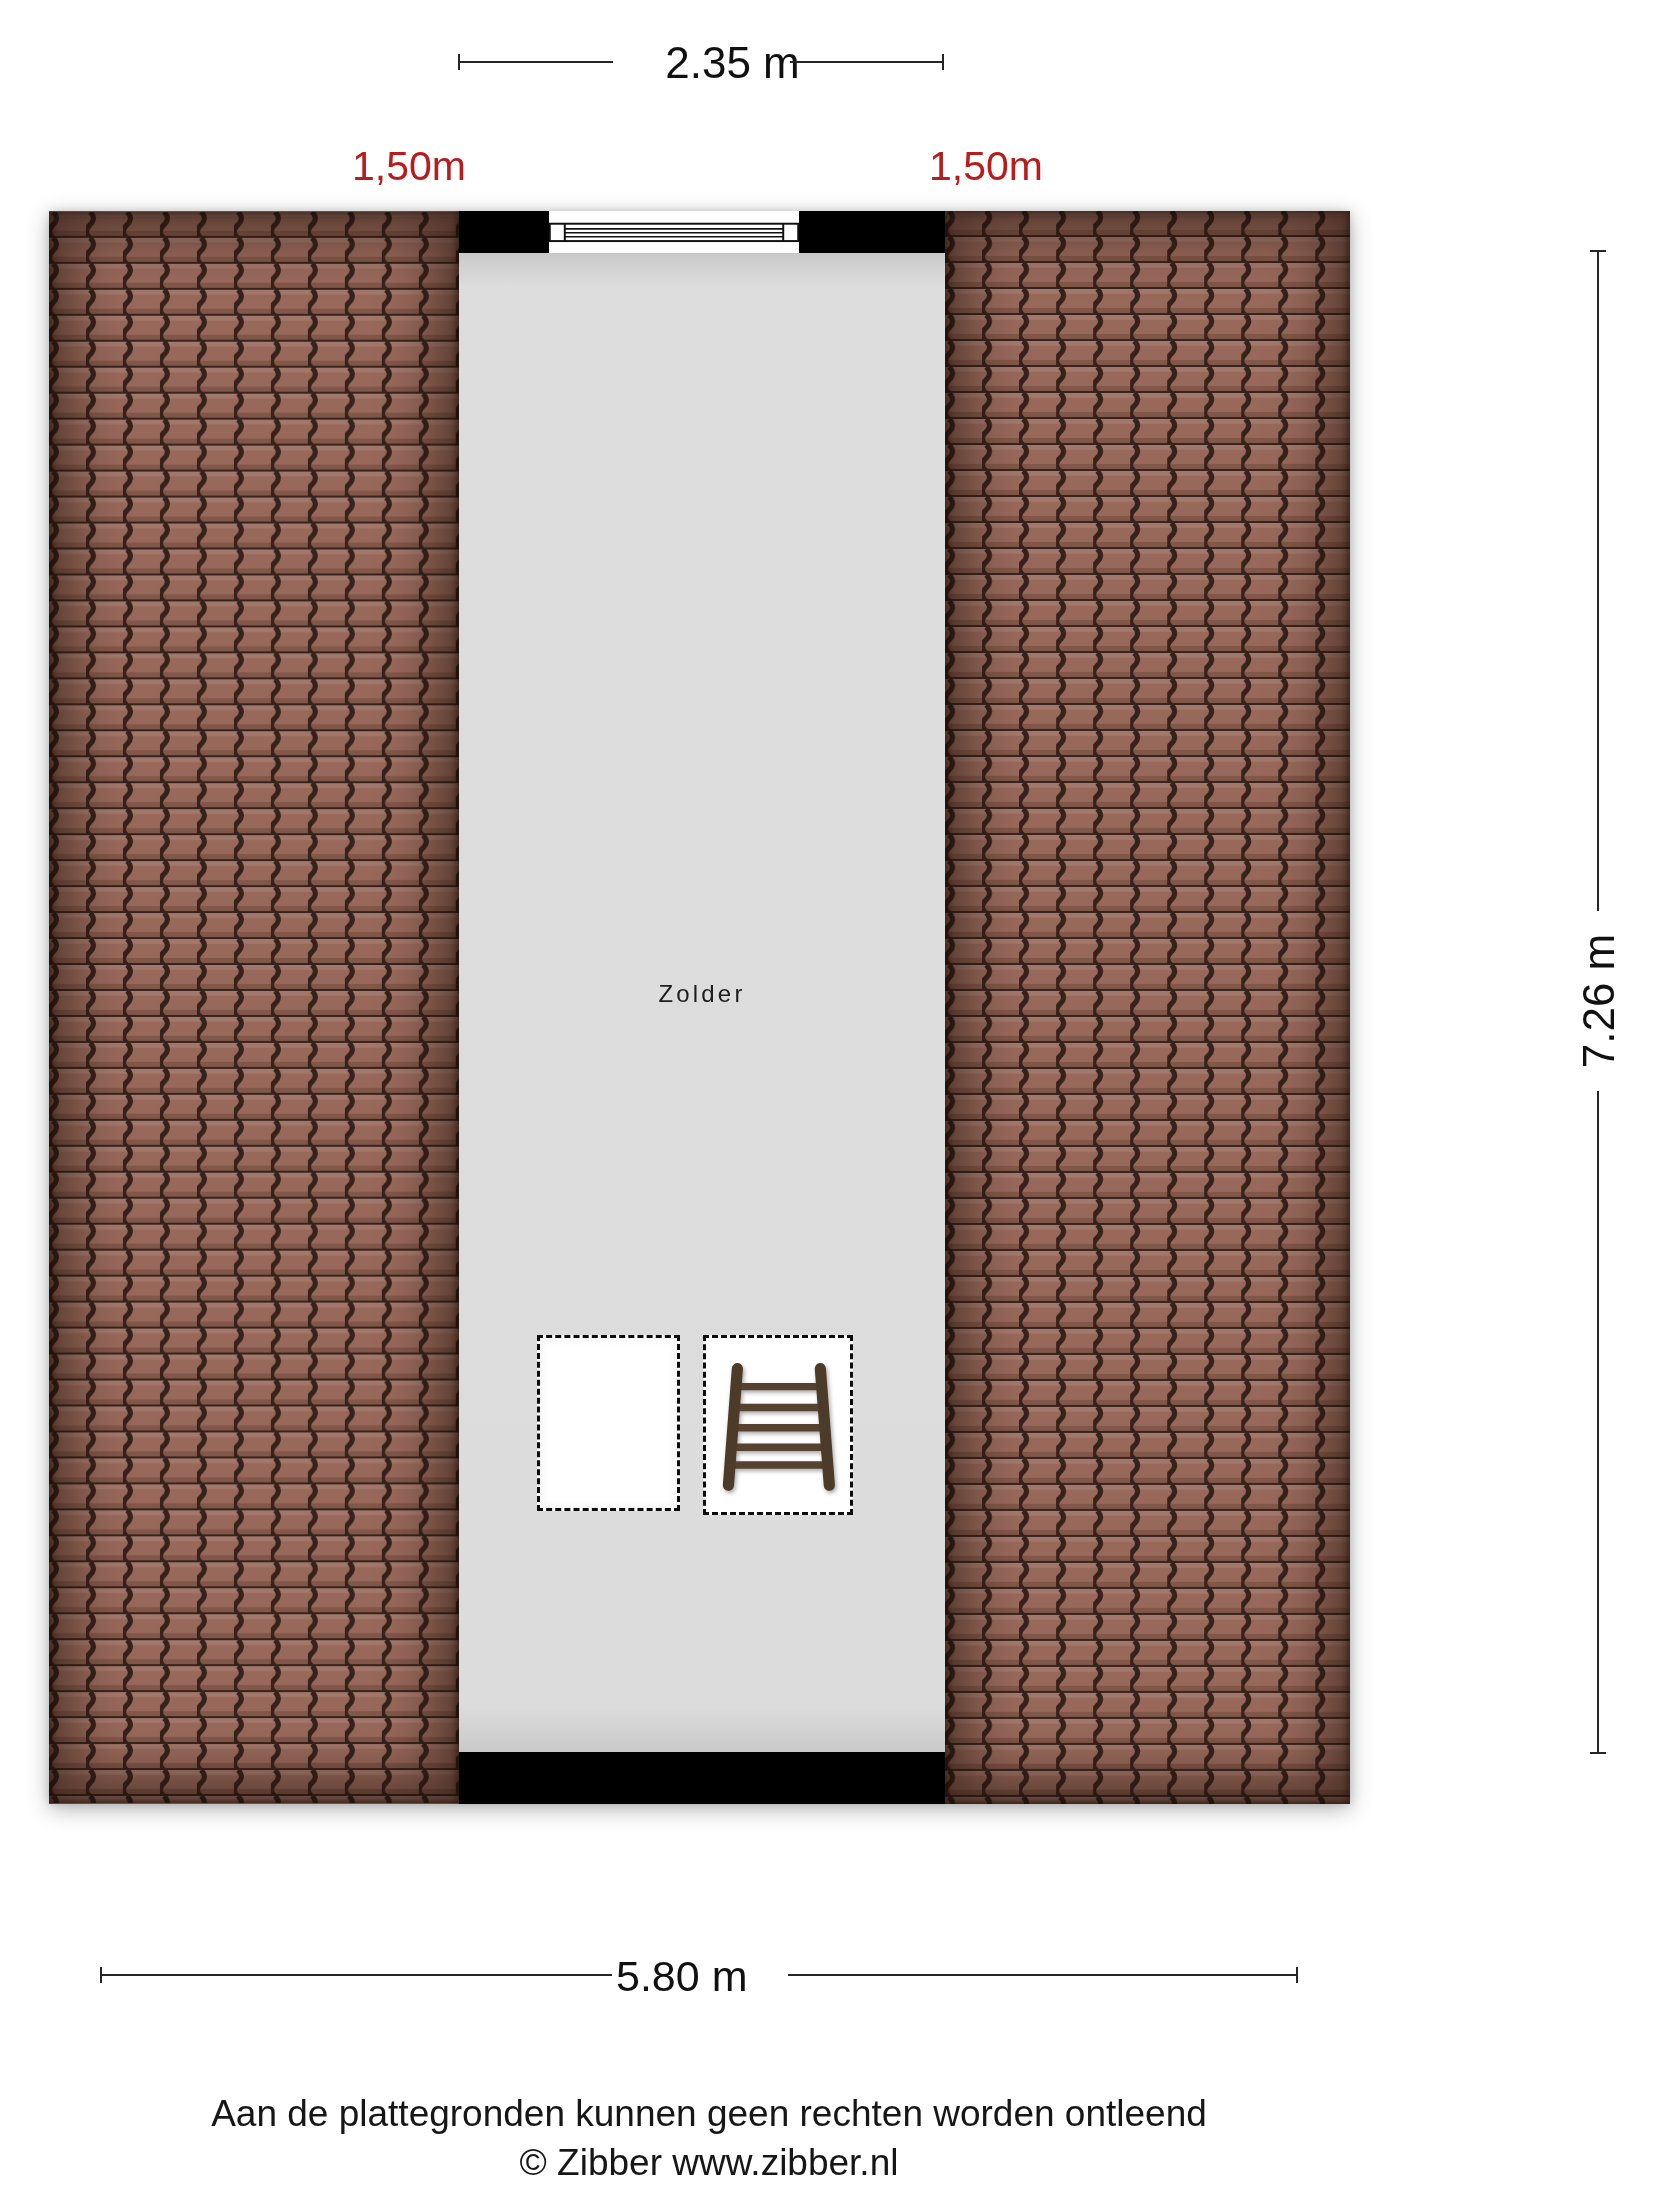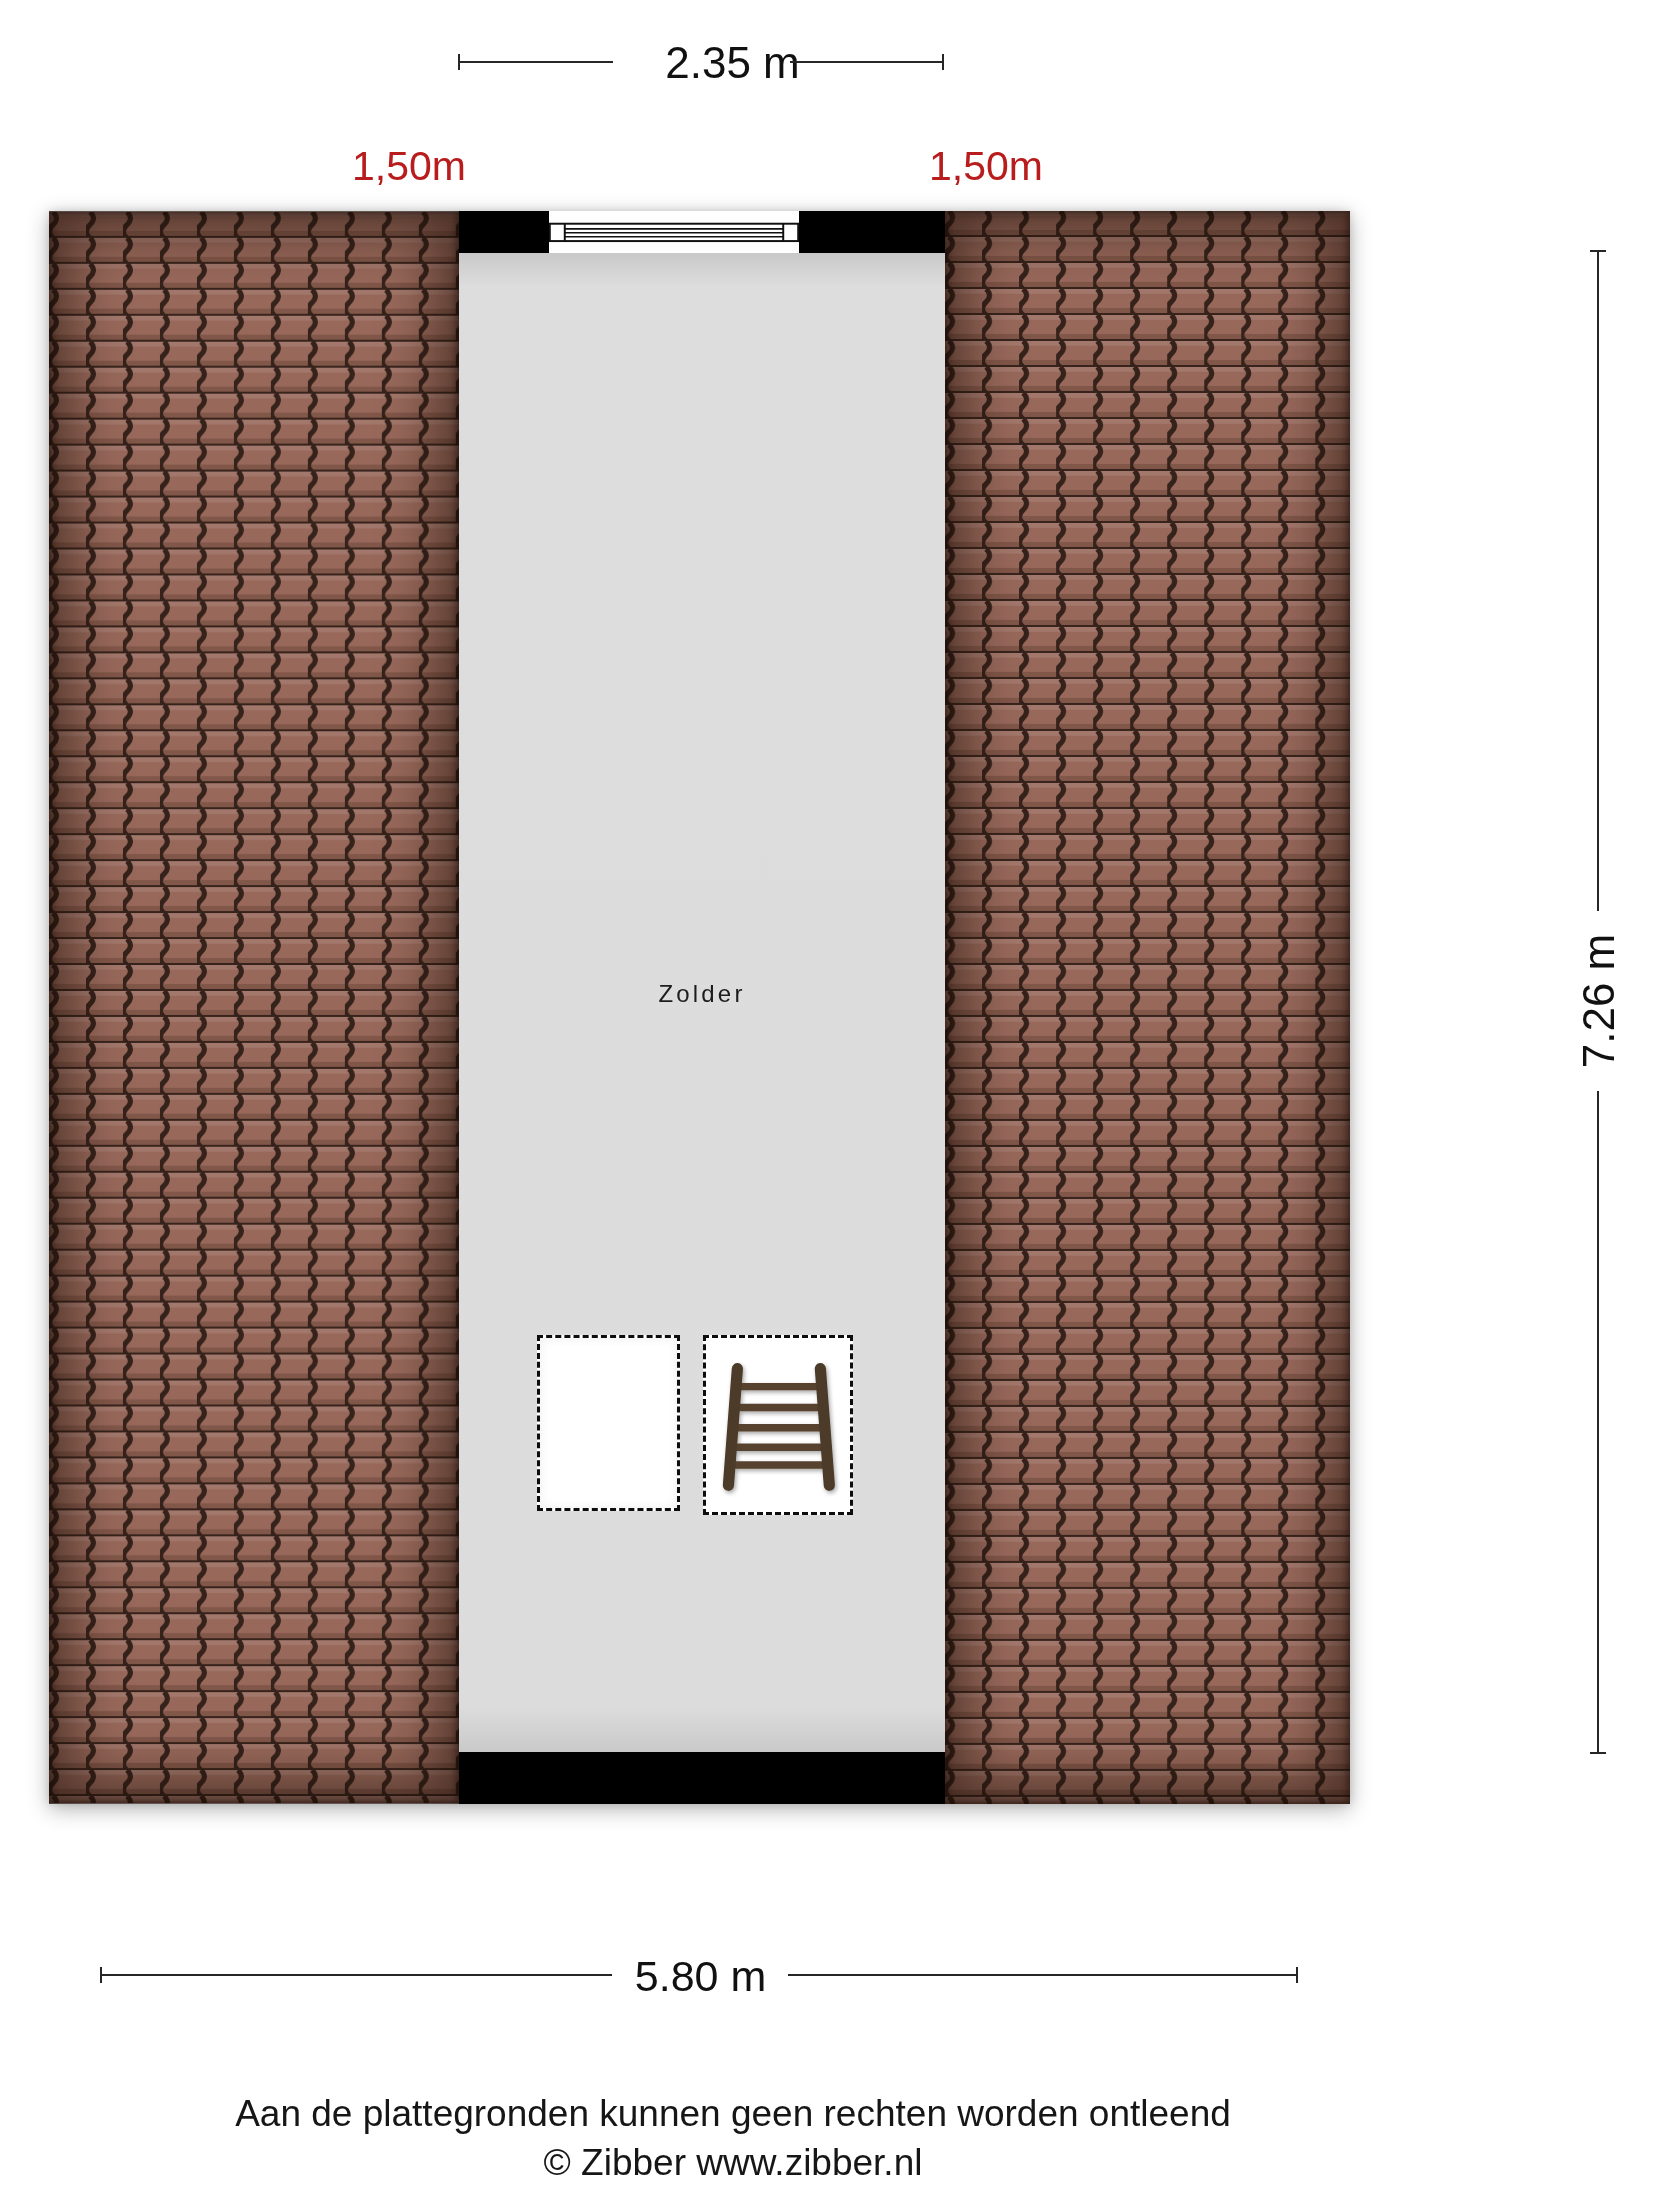--- a/index.html
+++ b/index.html
@@ -32,21 +32,21 @@
   #window{left:500px;top:0;width:250px;height:42px;background:#ffffff;}
 
   #room-label{left:410px;top:769px;width:486px;text-align:center;
         font-size:24px;letter-spacing:3.2px;color:#1c1c1c;}
 
   .dashed-box{border:3.9px dashed #0d0d0d;background:#ffffff;box-sizing:border-box;}
   #void-box{left:488px;top:1124px;width:143px;height:176px;box-shadow:inset 0 0 11px rgba(0,0,0,0.07);}
   #ladder-box{left:654px;top:1124px;width:150px;height:180px;}
 
   
-  .footer-text{width:1418px;text-align:center;font-size:37px;color:#161616;white-space:nowrap;padding-left:24px;}
+  .footer-text{width:1418px;text-align:center;font-size:37px;color:#161616;white-space:nowrap;}
 </style>
 </head>
 <body>
 
 <div id="canvas">
 
   <div class="abs tick-v" style="left:458px;top:54px;"></div>
   <div class="abs dim-line-h" style="left:459px;top:61px;width:154px;"></div>
   <div class="abs dim-text" style="left:648px;top:38px;width:169px;text-align:center;">2.35 m</div>
   <div class="abs dim-line-h" style="left:790px;top:61px;width:154px;"></div>
@@ -131,21 +131,21 @@
   </div>
 
   <div class="abs tick-h" style="left:1590px;top:250px;"></div>
   <div class="abs dim-line-v" style="left:1597px;top:252px;height:659px;"></div>
   <div class="abs dim-text" style="left:1599px;top:1001px;transform:translate(-50%,-50%) rotate(-90deg);">7.26 m</div>
   <div class="abs dim-line-v" style="left:1597px;top:1091px;height:662px;"></div>
   <div class="abs tick-h" style="left:1590px;top:1752px;"></div>
 
   <div class="abs tick-v" style="left:100px;top:1967px;"></div>
   <div class="abs dim-line-h" style="left:101px;top:1974px;width:511px;"></div>
-  <div class="abs dim-text" style="left:616px;top:1952px;width:169px;text-align:center;font-size:43px;">5.80 m</div>
+  <div class="abs dim-text" style="left:616px;top:1952px;width:169px;font-size:43px;">5.80 m</div>
   <div class="abs dim-line-h" style="left:788px;top:1974px;width:510px;"></div>
   <div class="abs tick-v" style="left:1296px;top:1967px;"></div>
 
   <div class="abs footer-text" style="left:0;top:2093px;">Aan de plattegronden kunnen geen rechten worden ontleend</div>
   <div class="abs footer-text" style="left:8px;top:2142px;width:1402px;">© Zibber www.zibber.nl</div>
 
 </div>
 
 
 </body></html>

